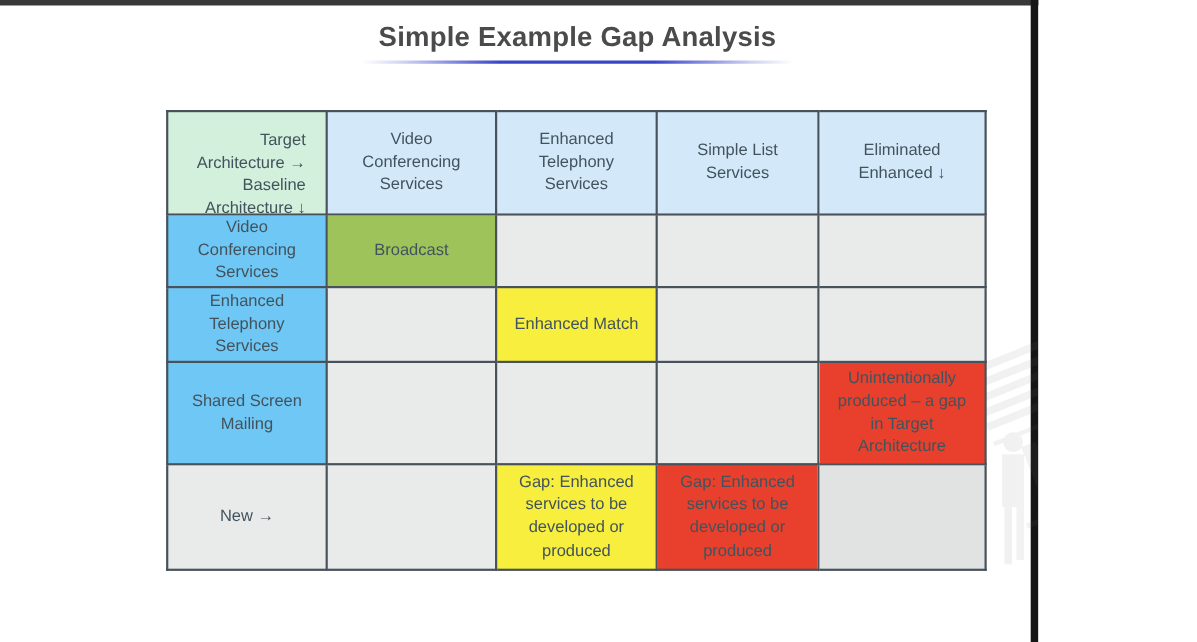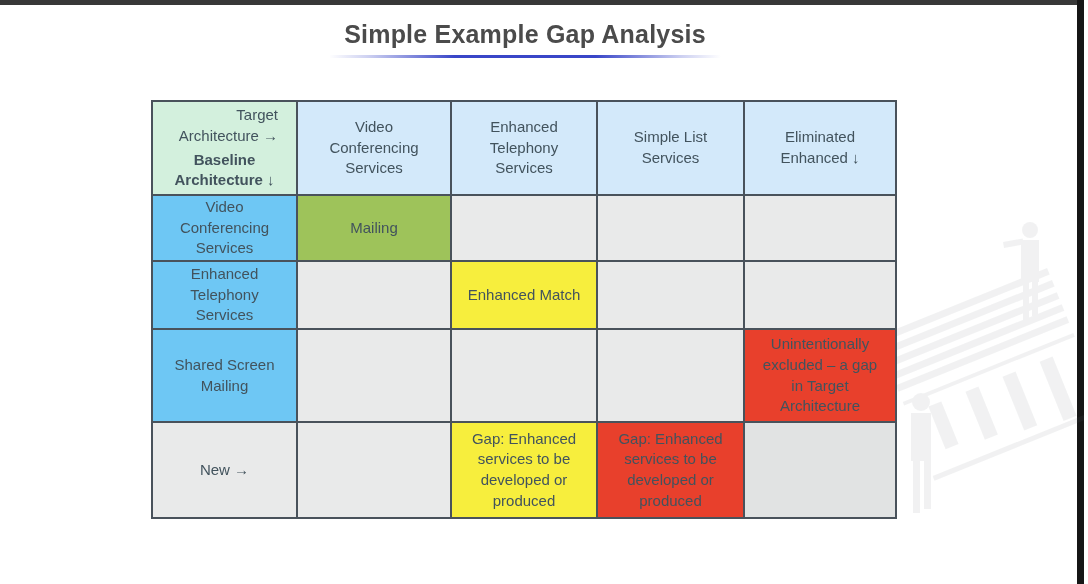--- a/index.html
+++ b/index.html
@@ -1,17 +1,17 @@
 <!DOCTYPE html>
 <html><head>
 <meta charset="utf-8">
 <style>
   html,body{margin:0;padding:0;}
   body{font-family:"Liberation Sans","DejaVu Sans",sans-serif;background:#ffffff;}
-  .stage{position:relative;width:1084px;height:584px;background:#ffffff;overflow:hidden;}
+  .stage{position:relative;width:944px;height:584px;background:#ffffff;overflow:hidden;}
 
   .top-bar{position:absolute;left:0;top:0;width:1088px;height:5px;background:#383838;}
   .right-bar{position:absolute;right:0;top:0;width:7px;height:584px;background:#161616;}
 
   .watermark{position:absolute;left:885px;top:190px;opacity:.09;pointer-events:none;}
 
   .title-wrap{position:absolute;left:152px;top:20px;width:746px;text-align:center;}
   .title-wrap h1{margin:0;font-size:25px;font-weight:700;color:#4b4b4b;letter-spacing:.2px;}
   .title-underline{width:392px;height:3px;margin:6px auto 0;border-radius:2px;
     background:linear-gradient(90deg,rgba(57,70,200,0) 0%,rgba(57,70,200,.25) 10%,#3946c8 32%,#3946c8 68%,rgba(57,70,200,.25) 90%,rgba(57,70,200,0) 100%);}
@@ -29,23 +29,23 @@
   .c-mint{background:#d3f0dd;}
   .c-hblue{background:#d3e9fa;}
   .c-blue{background:#6ec7f4;}
   .c-gray{background:#e9eaea;margin-left:28px;}
   .c-gray2{background:#e1e3e3;}
   .c-green{background:#9ec35a;}
   .c-yellow{background:#f7ee3d;}
   .c-red{background:#e8402c;color:#a03a2b;}
 
   th.corner{padding:0;}
-  .corner-inner{height:90px;display:flex;flex-direction:column;justify-content:space-between;padding:2px 5px;box-sizing:border-box;}
+  .corner-inner{height:90px;display:flex;flex-direction:column;justify-content:space-between;padding:15px 5px;box-sizing:border-box;}
   .corner-top{align-self:flex-end;text-align:right;max-width:125px;}
-  .corner-bottom{align-self:flex-start;text-align:center;max-width:125px;font-weight:bold;}
+  .corner-bottom{align-self:flex-start;text-align:right;max-width:125px;}
 </style>
 </head>
 <body>
 
 <div class="stage">
   <div class="top-bar"></div>
   <div class="right-bar"></div>
 
   <svg class="watermark" width="202" height="380" viewBox="0 0 202 380" fill="#6b7177">
 
@@ -98,40 +98,40 @@
         </th>
         <th class="c-hblue">Video Conferencing Services</th>
         <th class="c-hblue">Enhanced Telephony Services</th>
         <th class="c-hblue">Simple List Services</th>
         <th class="c-hblue">Eliminated Enhanced ↓</th>
       </tr>
 
 
       <tr class="r2">
         <th class="c-blue">Video Conferencing Services</th>
-        <td class="c-green">Mailing</td>
+        <td class="c-green">Broadcast</td>
         <td class="c-gray"></td>
         <td class="c-gray"></td>
         <td class="c-gray"></td>
       </tr>
 
       <tr class="r3">
         <th class="c-blue">Enhanced Telephony Services</th>
         <td class="c-gray"></td>
         <td class="c-yellow">Enhanced Match</td>
         <td class="c-gray"></td>
         <td class="c-gray"></td>
       </tr>
 
       <tr class="r4">
         <th class="c-blue">Shared Screen Mailing</th>
         <td class="c-gray"></td>
         <td class="c-gray"></td>
         <td class="c-gray"></td>
-        <td class="c-red">Unintentionally excluded – a gap in Target Architecture</td>
+        <td class="c-red">Unintentionally produced – a gap in Target Architecture</td>
       </tr>
 
       <tr class="r5">
         <th class="c-gray">New →</th>
         <td class="c-gray"></td>
         <td class="c-yellow">Gap: Enhanced services to be developed or produced</td>
         <td class="c-red">Gap: Enhanced services to be developed or produced</td>
         <td class="c-gray2"></td>
       </tr>
     </tbody>

